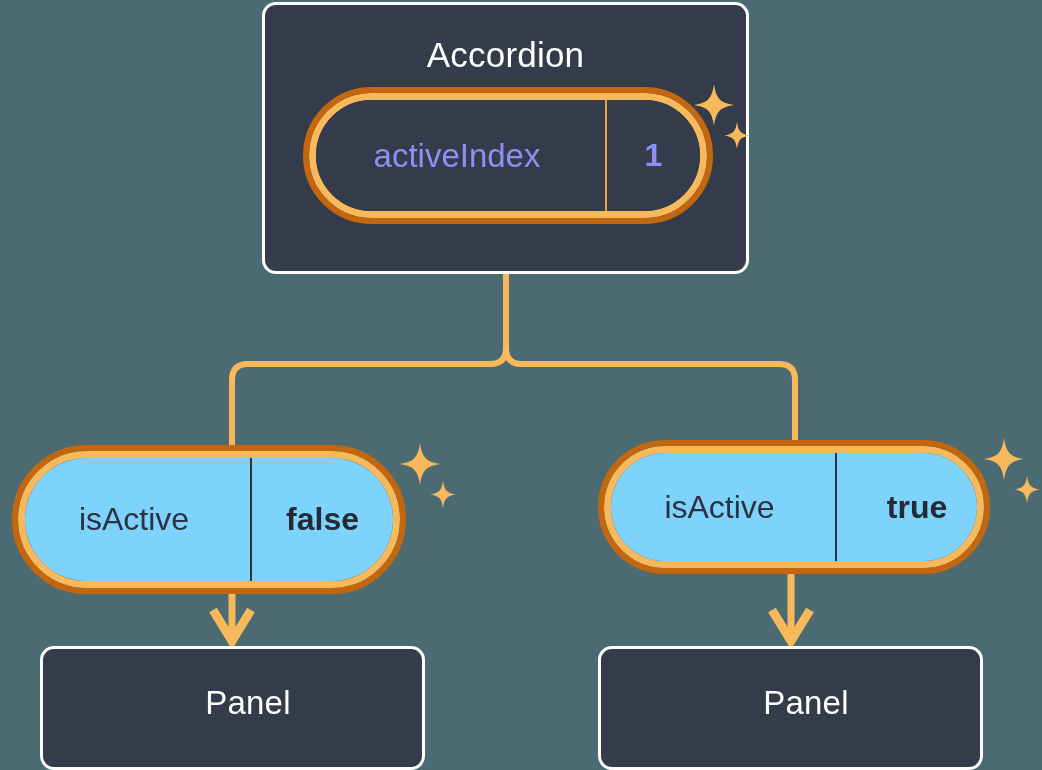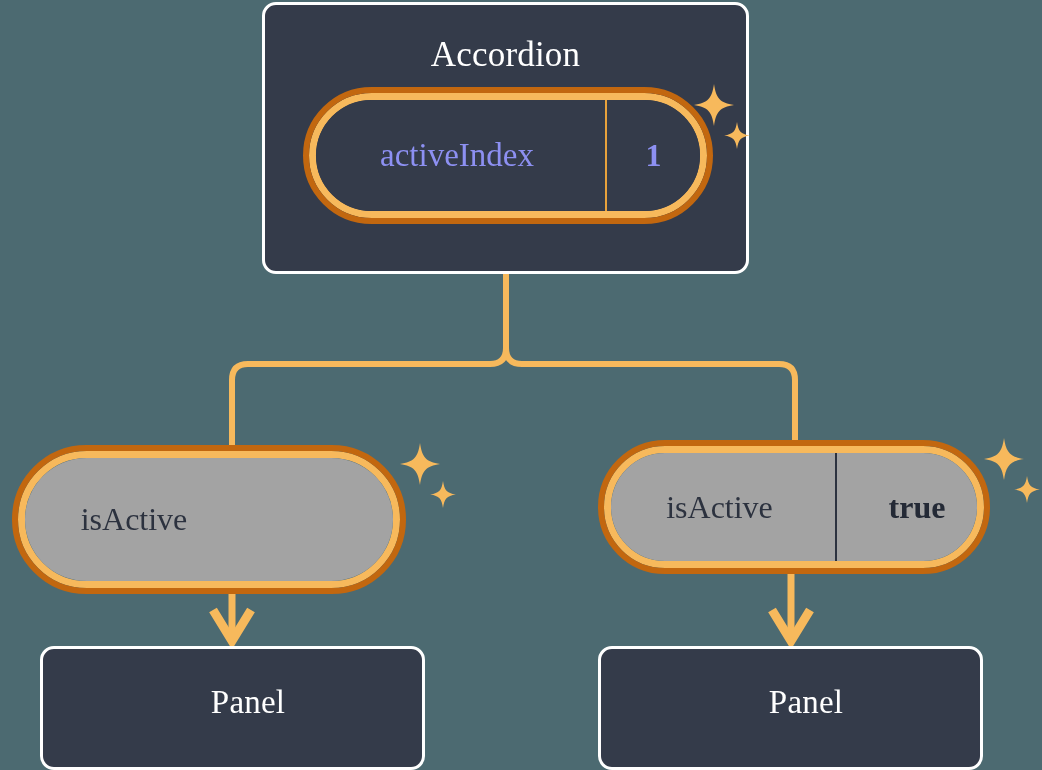--- a/index.html
+++ b/index.html
@@ -14,21 +14,20 @@
     overflow: hidden;
     font-family: "Liberation Sans", sans-serif;
     -webkit-font-smoothing: antialiased;
   }
 
   #stage {
     position: absolute;
     inset: 0;
     width: 876px;
     height: 770px;
-    font-family: Liberation Serif, serif;
   }
 
   
   #connectors {
     position: absolute;
     left: 0;
     top: 0;
     width: 1042px;
     height: 770px;
     z-index: 1;
@@ -112,21 +111,21 @@
     font-weight: 400;
   }
   .pill-dark .pill-val {
     color: #8d90f2;
     font-size: 32px;
     font-weight: 700;
     border-left: 2px solid #e8a23c;
   }
 
   
-  .pill-purple .pill-inner { background: #a3a3a3; }
+  .pill-purple .pill-inner { background: #7dd3fc; }
   .pill-purple .pill-key {
     color: #2c323f;
     font-size: 32px;
     font-weight: 400;
   }
   .pill-purple .pill-val {
     color: #242a36;
     font-size: 32px;
     font-weight: 700;
     border-left: 2px solid #2c323f;
@@ -200,20 +199,21 @@
     <svg width="60" height="72" viewBox="0 0 60 72">
       <path d="M 22 2 C 24 16 28 21 42 23 C 28 25 24 30 22 44 C 20 30 16 25 2 23 C 16 21 20 16 22 2 Z" fill="#f7b95c"></path>
       <path d="M 45 40 C 46.3 49 48.8 52.2 57.8 53.5 C 48.8 54.8 46.3 58 45 67 C 43.7 58 41.2 54.8 32.2 53.5 C 41.2 52.2 43.7 49 45 40 Z" fill="#f7b95c"></path>
     </svg>
   </div>
 
   <div id="pill-isactive-false" class="pill-wrap">
     <div class="pill pill-purple">
       <div class="pill-inner">
         <div class="pill-cell pill-key">isActive</div>
+        <div class="pill-cell pill-val">false</div>
       </div>
     </div>
   </div>
 
   <div id="sparkle-false" class="sparkles">
     <svg width="60" height="72" viewBox="0 0 60 72">
       <path d="M 22 2 C 24 16 28 21 42 23 C 28 25 24 30 22 44 C 20 30 16 25 2 23 C 16 21 20 16 22 2 Z" fill="#f7b95c"></path>
       <path d="M 45 40 C 46.3 49 48.8 52.2 57.8 53.5 C 48.8 54.8 46.3 58 45 67 C 43.7 58 41.2 54.8 32.2 53.5 C 41.2 52.2 43.7 49 45 40 Z" fill="#f7b95c"></path>
     </svg>
   </div>

